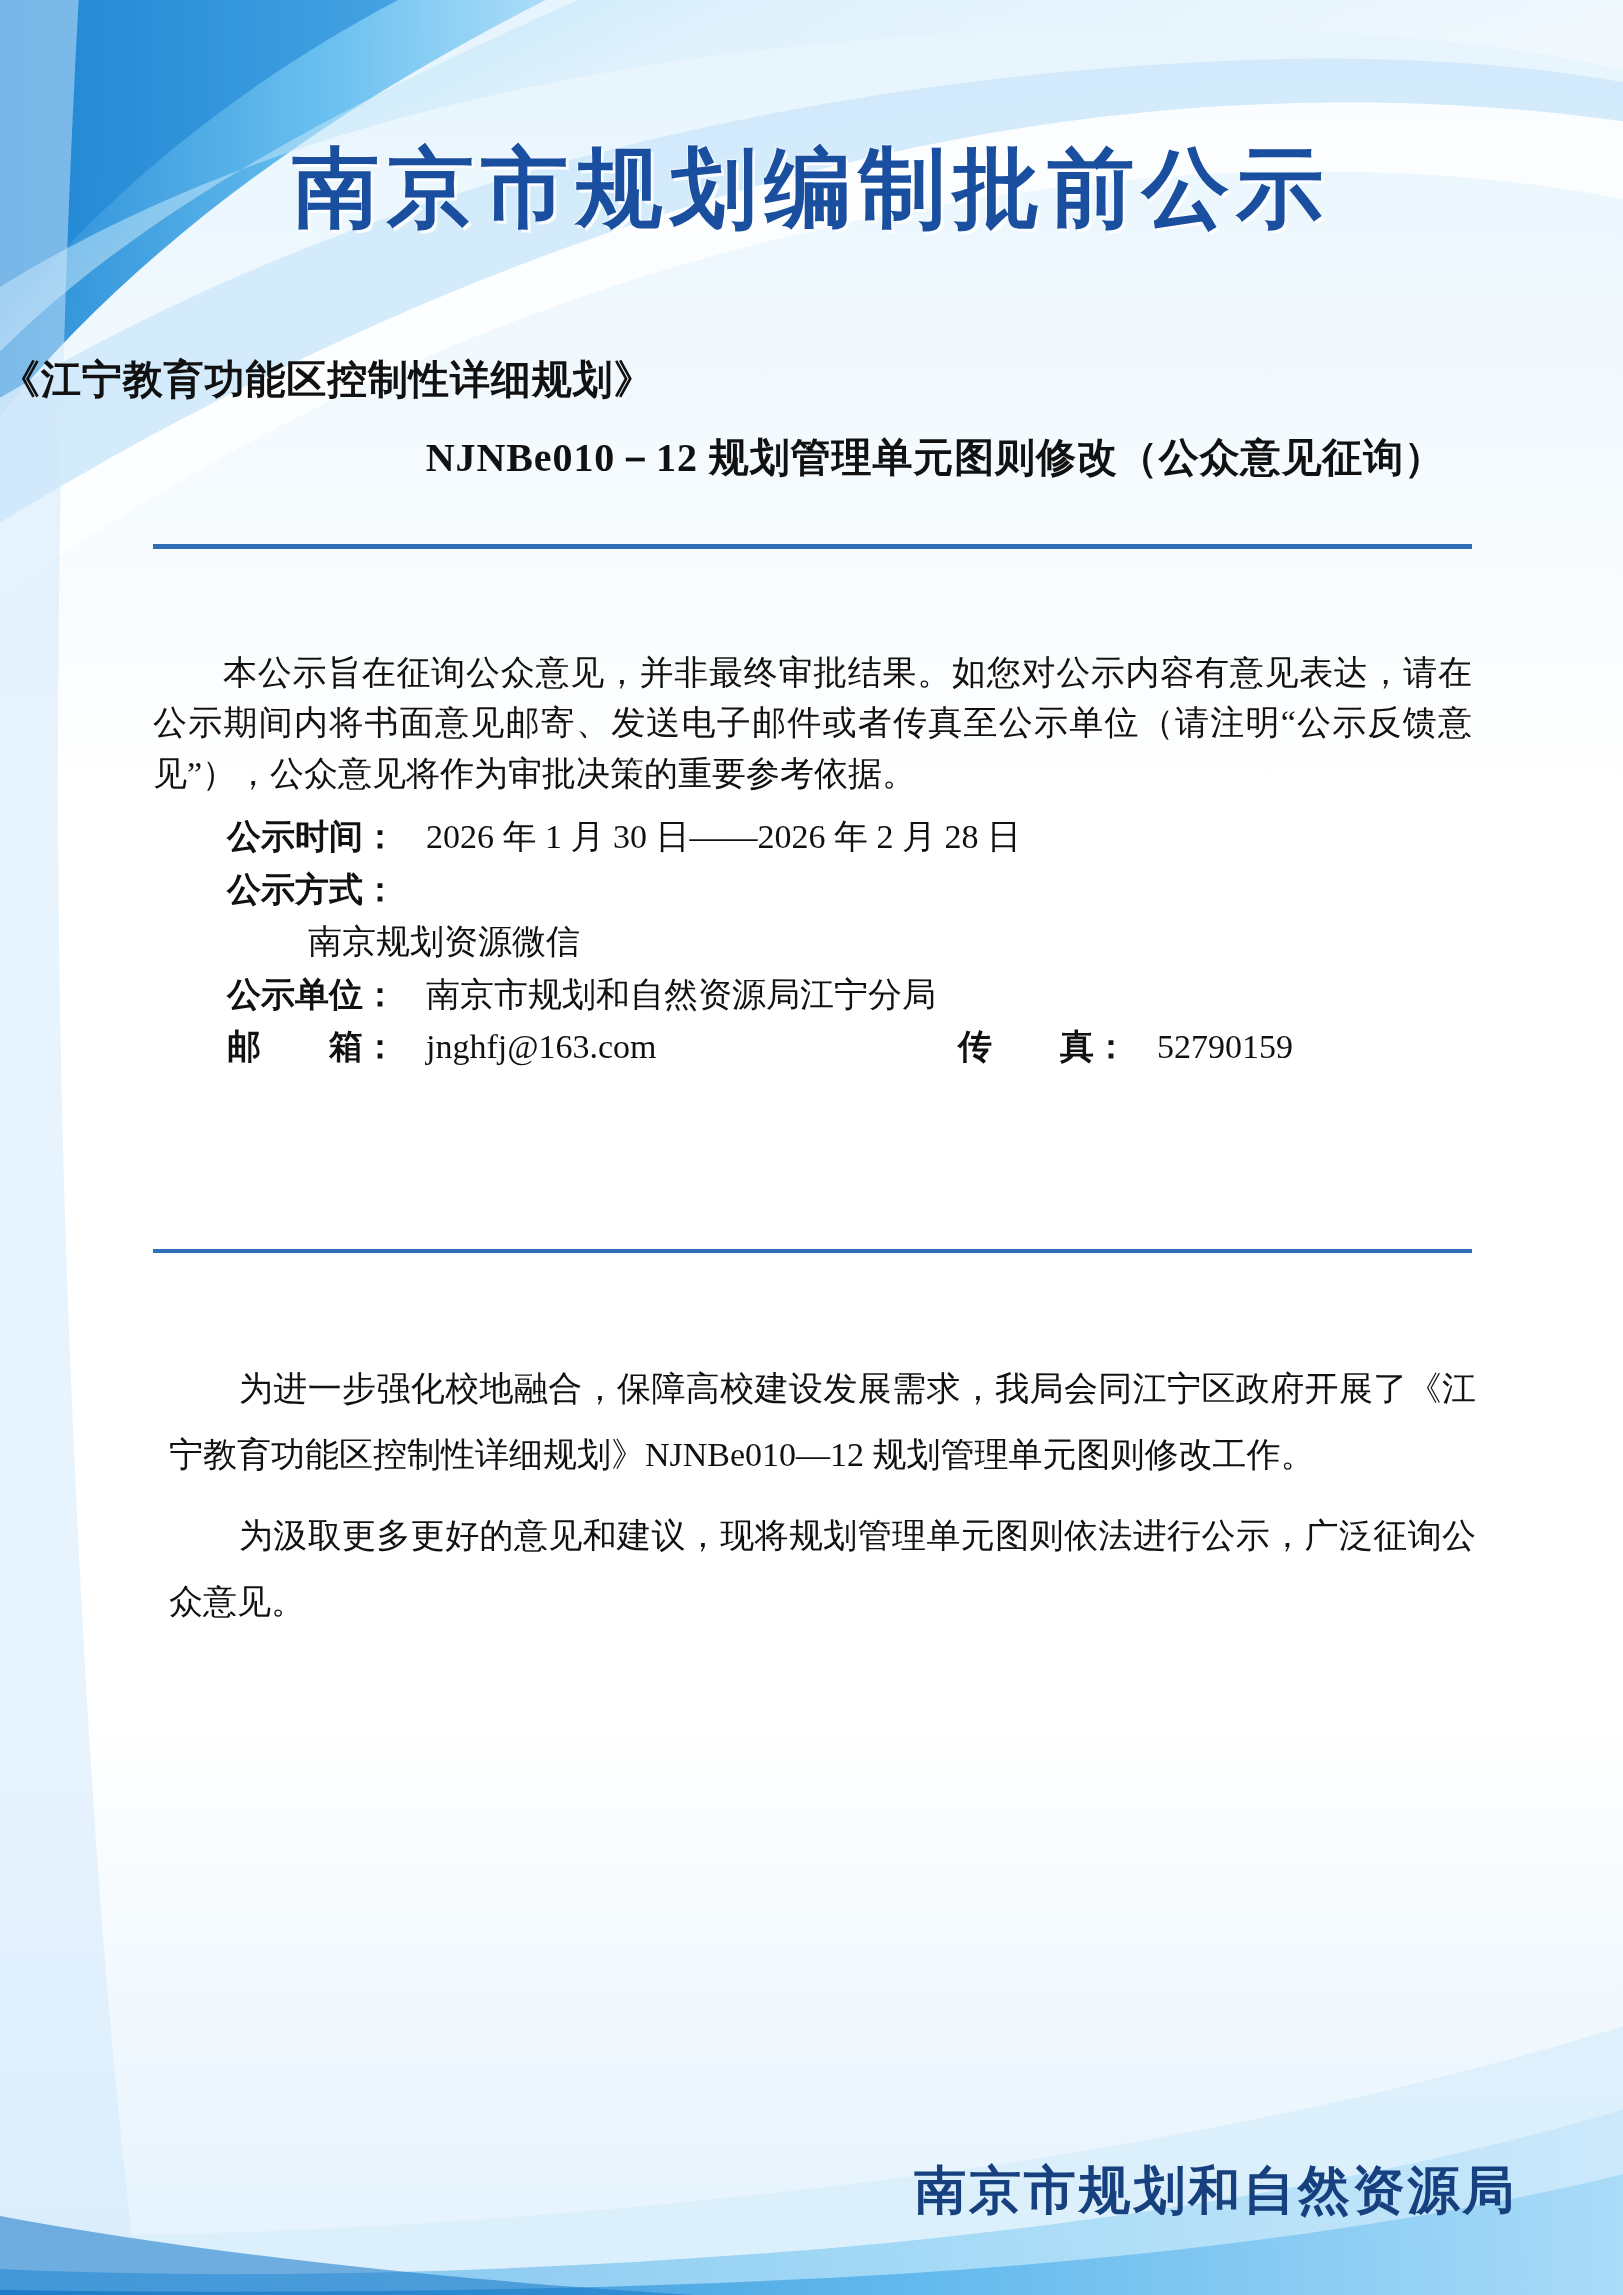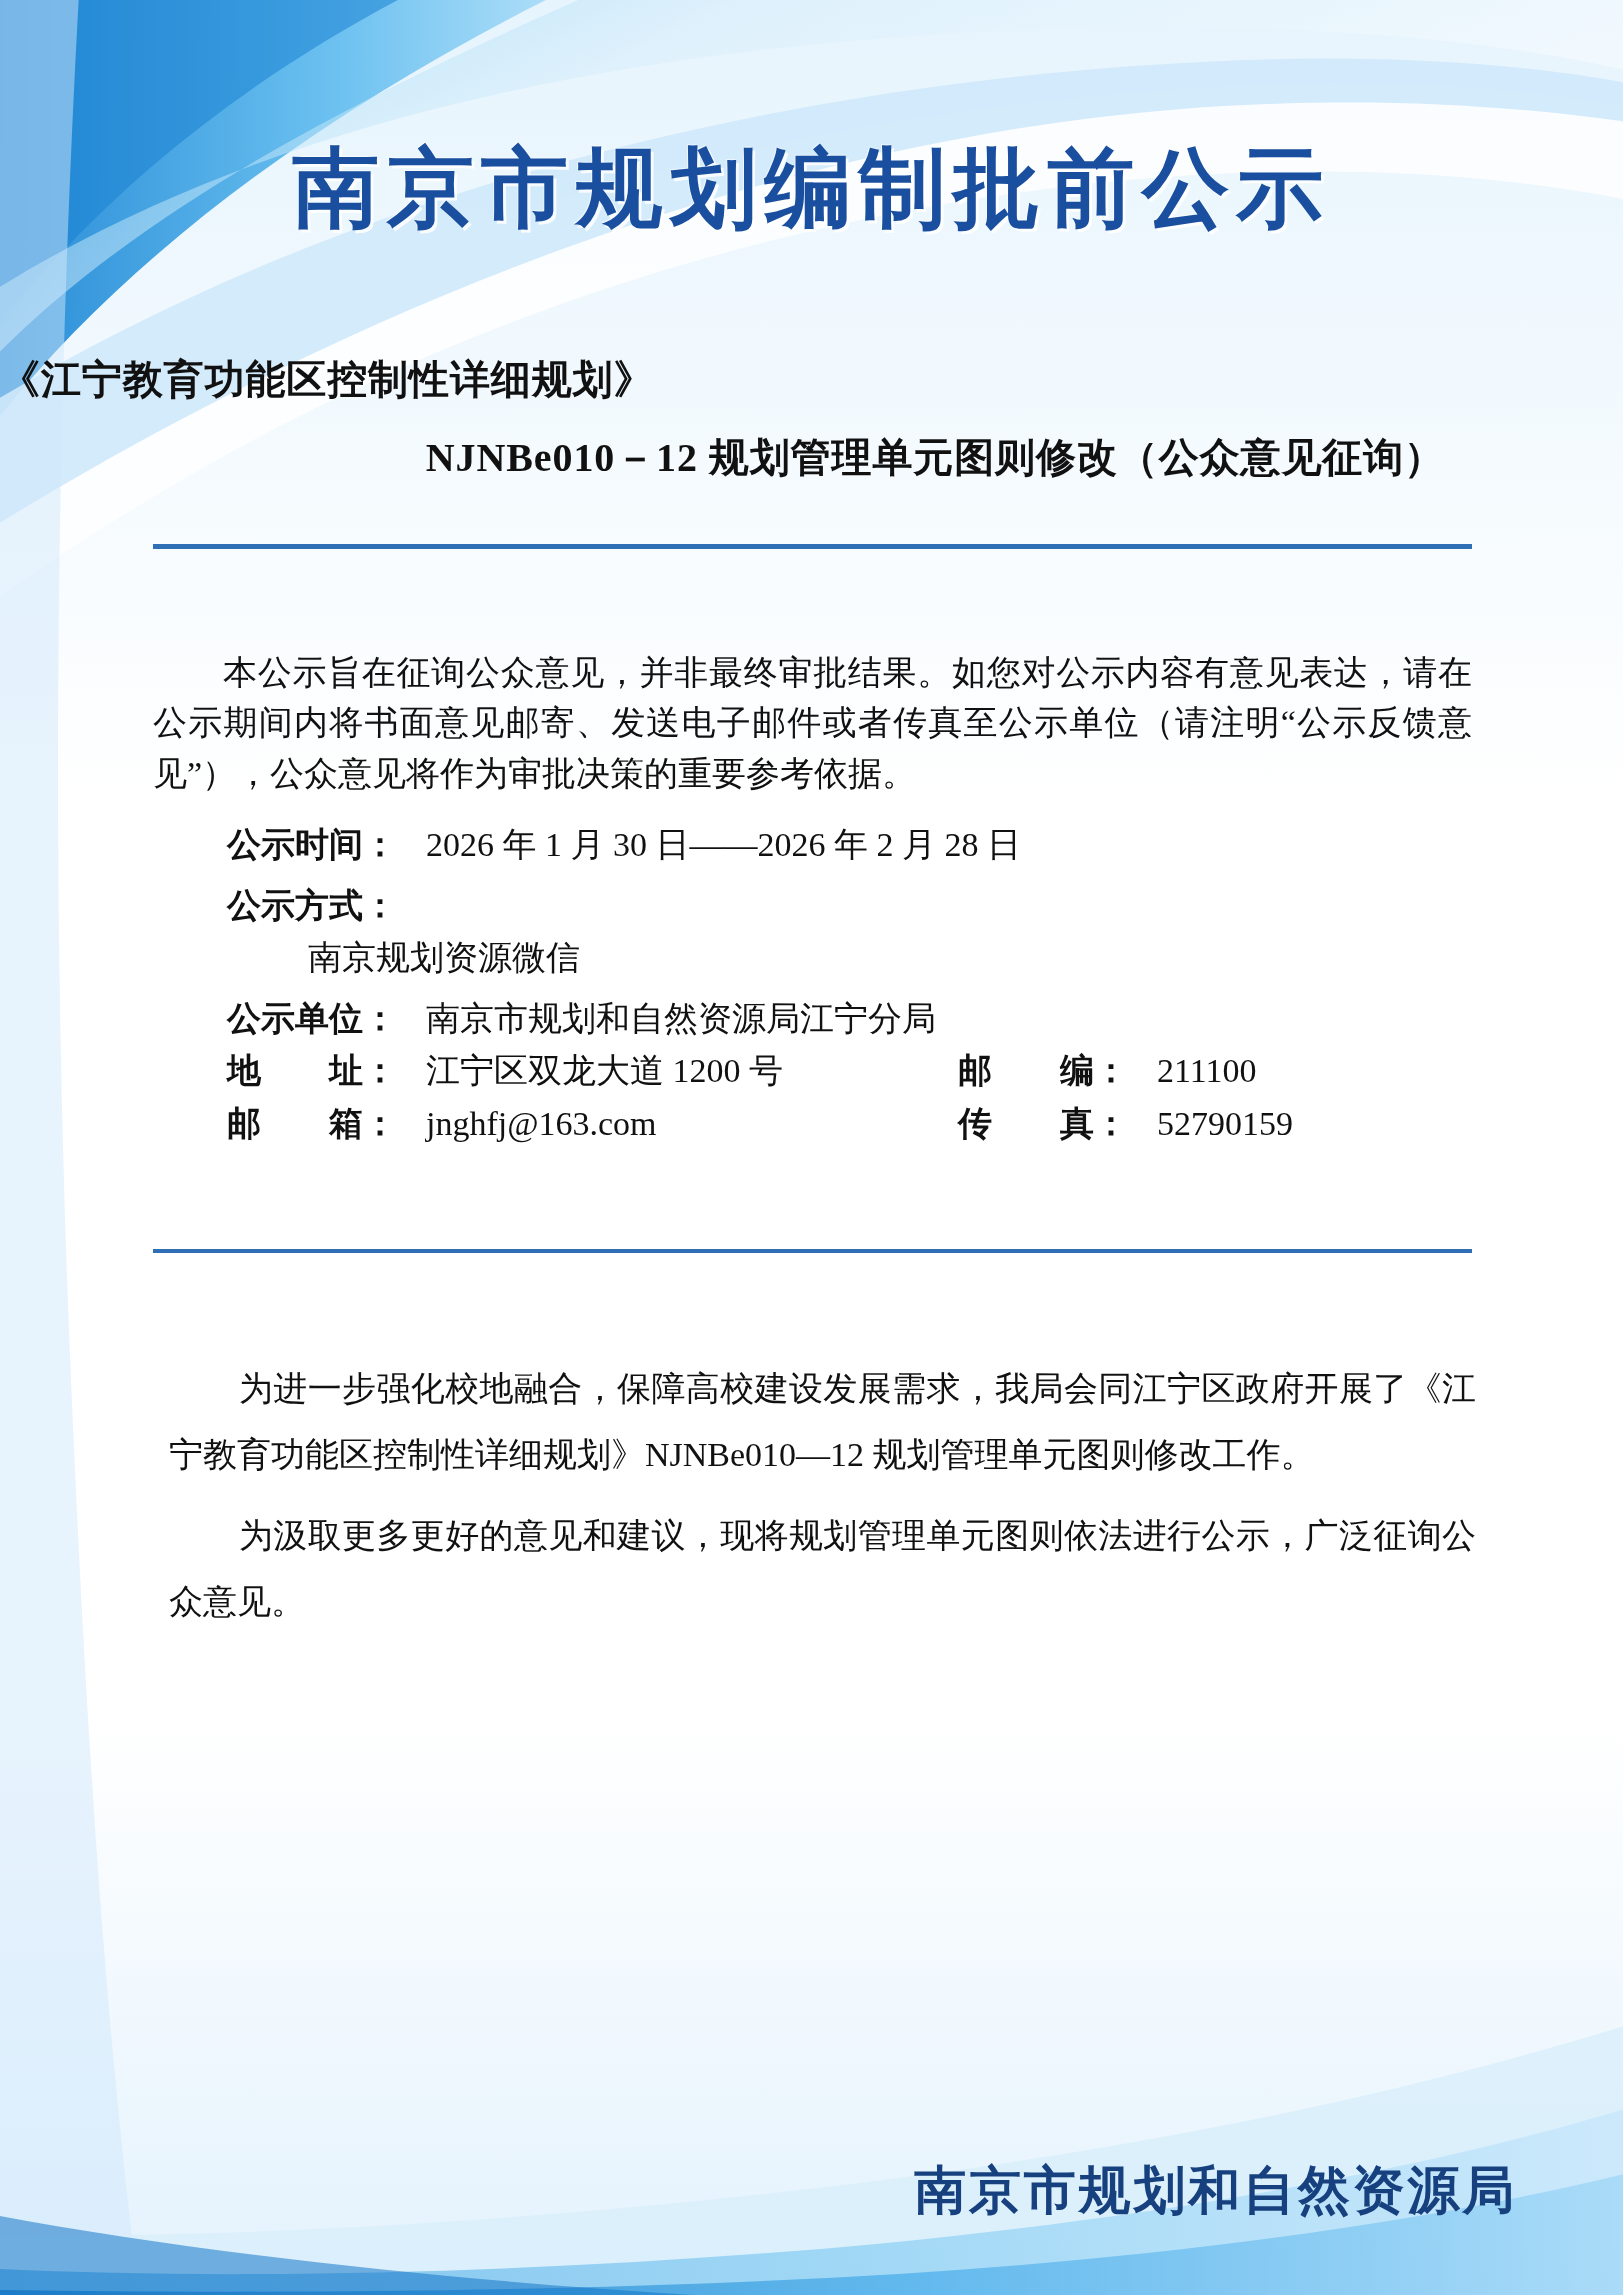--- a/index.html
+++ b/index.html
@@ -111,21 +111,20 @@
     display: flex;
     align-items: baseline;
     margin-bottom: 6.5px;
     white-space: nowrap;
   }
   .info-label {
     font-weight: bold;
     width: 199px;
     flex: 0 0 199px;
     letter-spacing: 0px;
-    margin-top: 8px;
   }
   .info-value {
     flex: 0 0 auto;
   }
   .info-sub {
     margin-left: 81px;
     margin-bottom: 6.5px;
   }
   .two-col {
     display: flex;
@@ -274,30 +273,20 @@
       <div class="info-label">公示方式：</div>
     </div>
 
     <div class="info-sub">南京规划资源微信</div>
 
     <div class="info-row">
       <div class="info-label">公示单位：</div>
       <div class="info-value">南京市规划和自然资源局江宁分局</div>
     </div>
 
-    <div class="two-col">
-      <div class="col-a">
-        <div class="label-spaced">地　　址：</div>
-        <div class="info-value">江宁区双龙大道 1200 号</div>
-      </div>
-      <div class="col-b">
-        <div class="label-spaced">邮　　编：</div>
-        <div class="info-value">211100</div>
-      </div>
-    </div>
 
     <div class="two-col">
       <div class="col-a">
         <div class="label-spaced">邮　　箱：</div>
         <div class="info-value mono-val">jnghfj@163.com</div>
       </div>
       <div class="col-b">
         <div class="label-spaced">传　　真：</div>
         <div class="info-value mono-val">52790159</div>
       </div>

